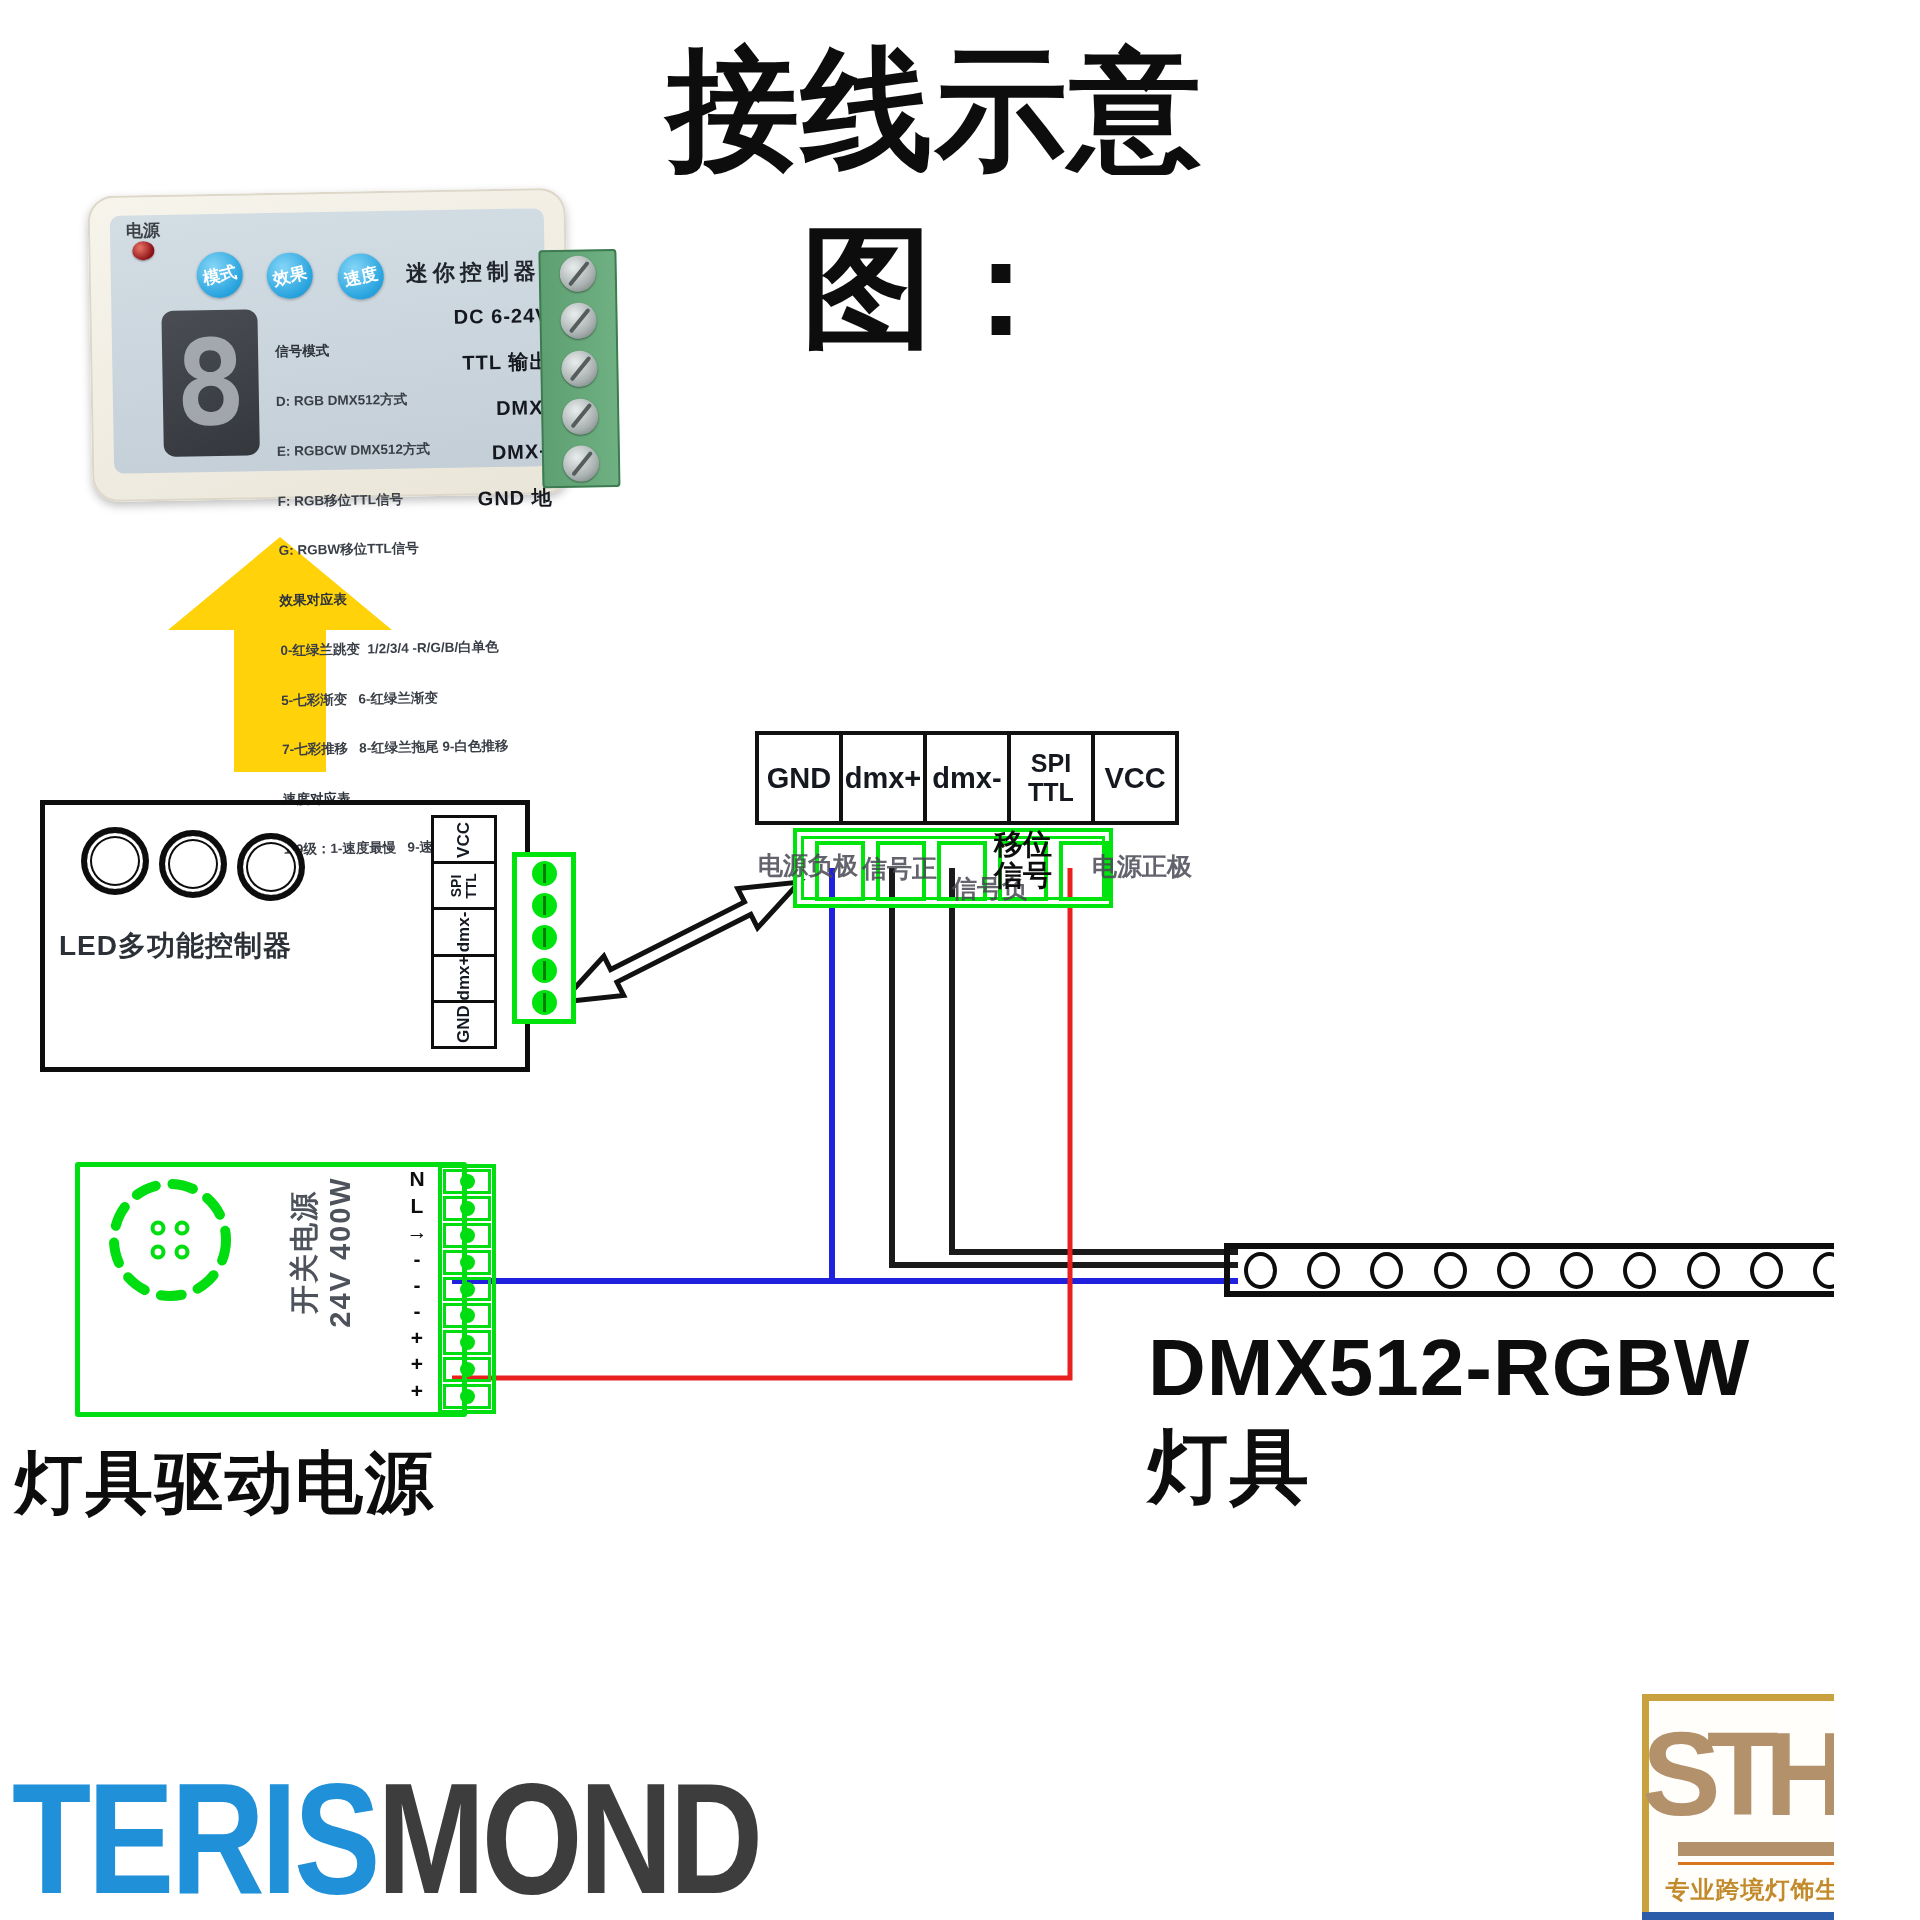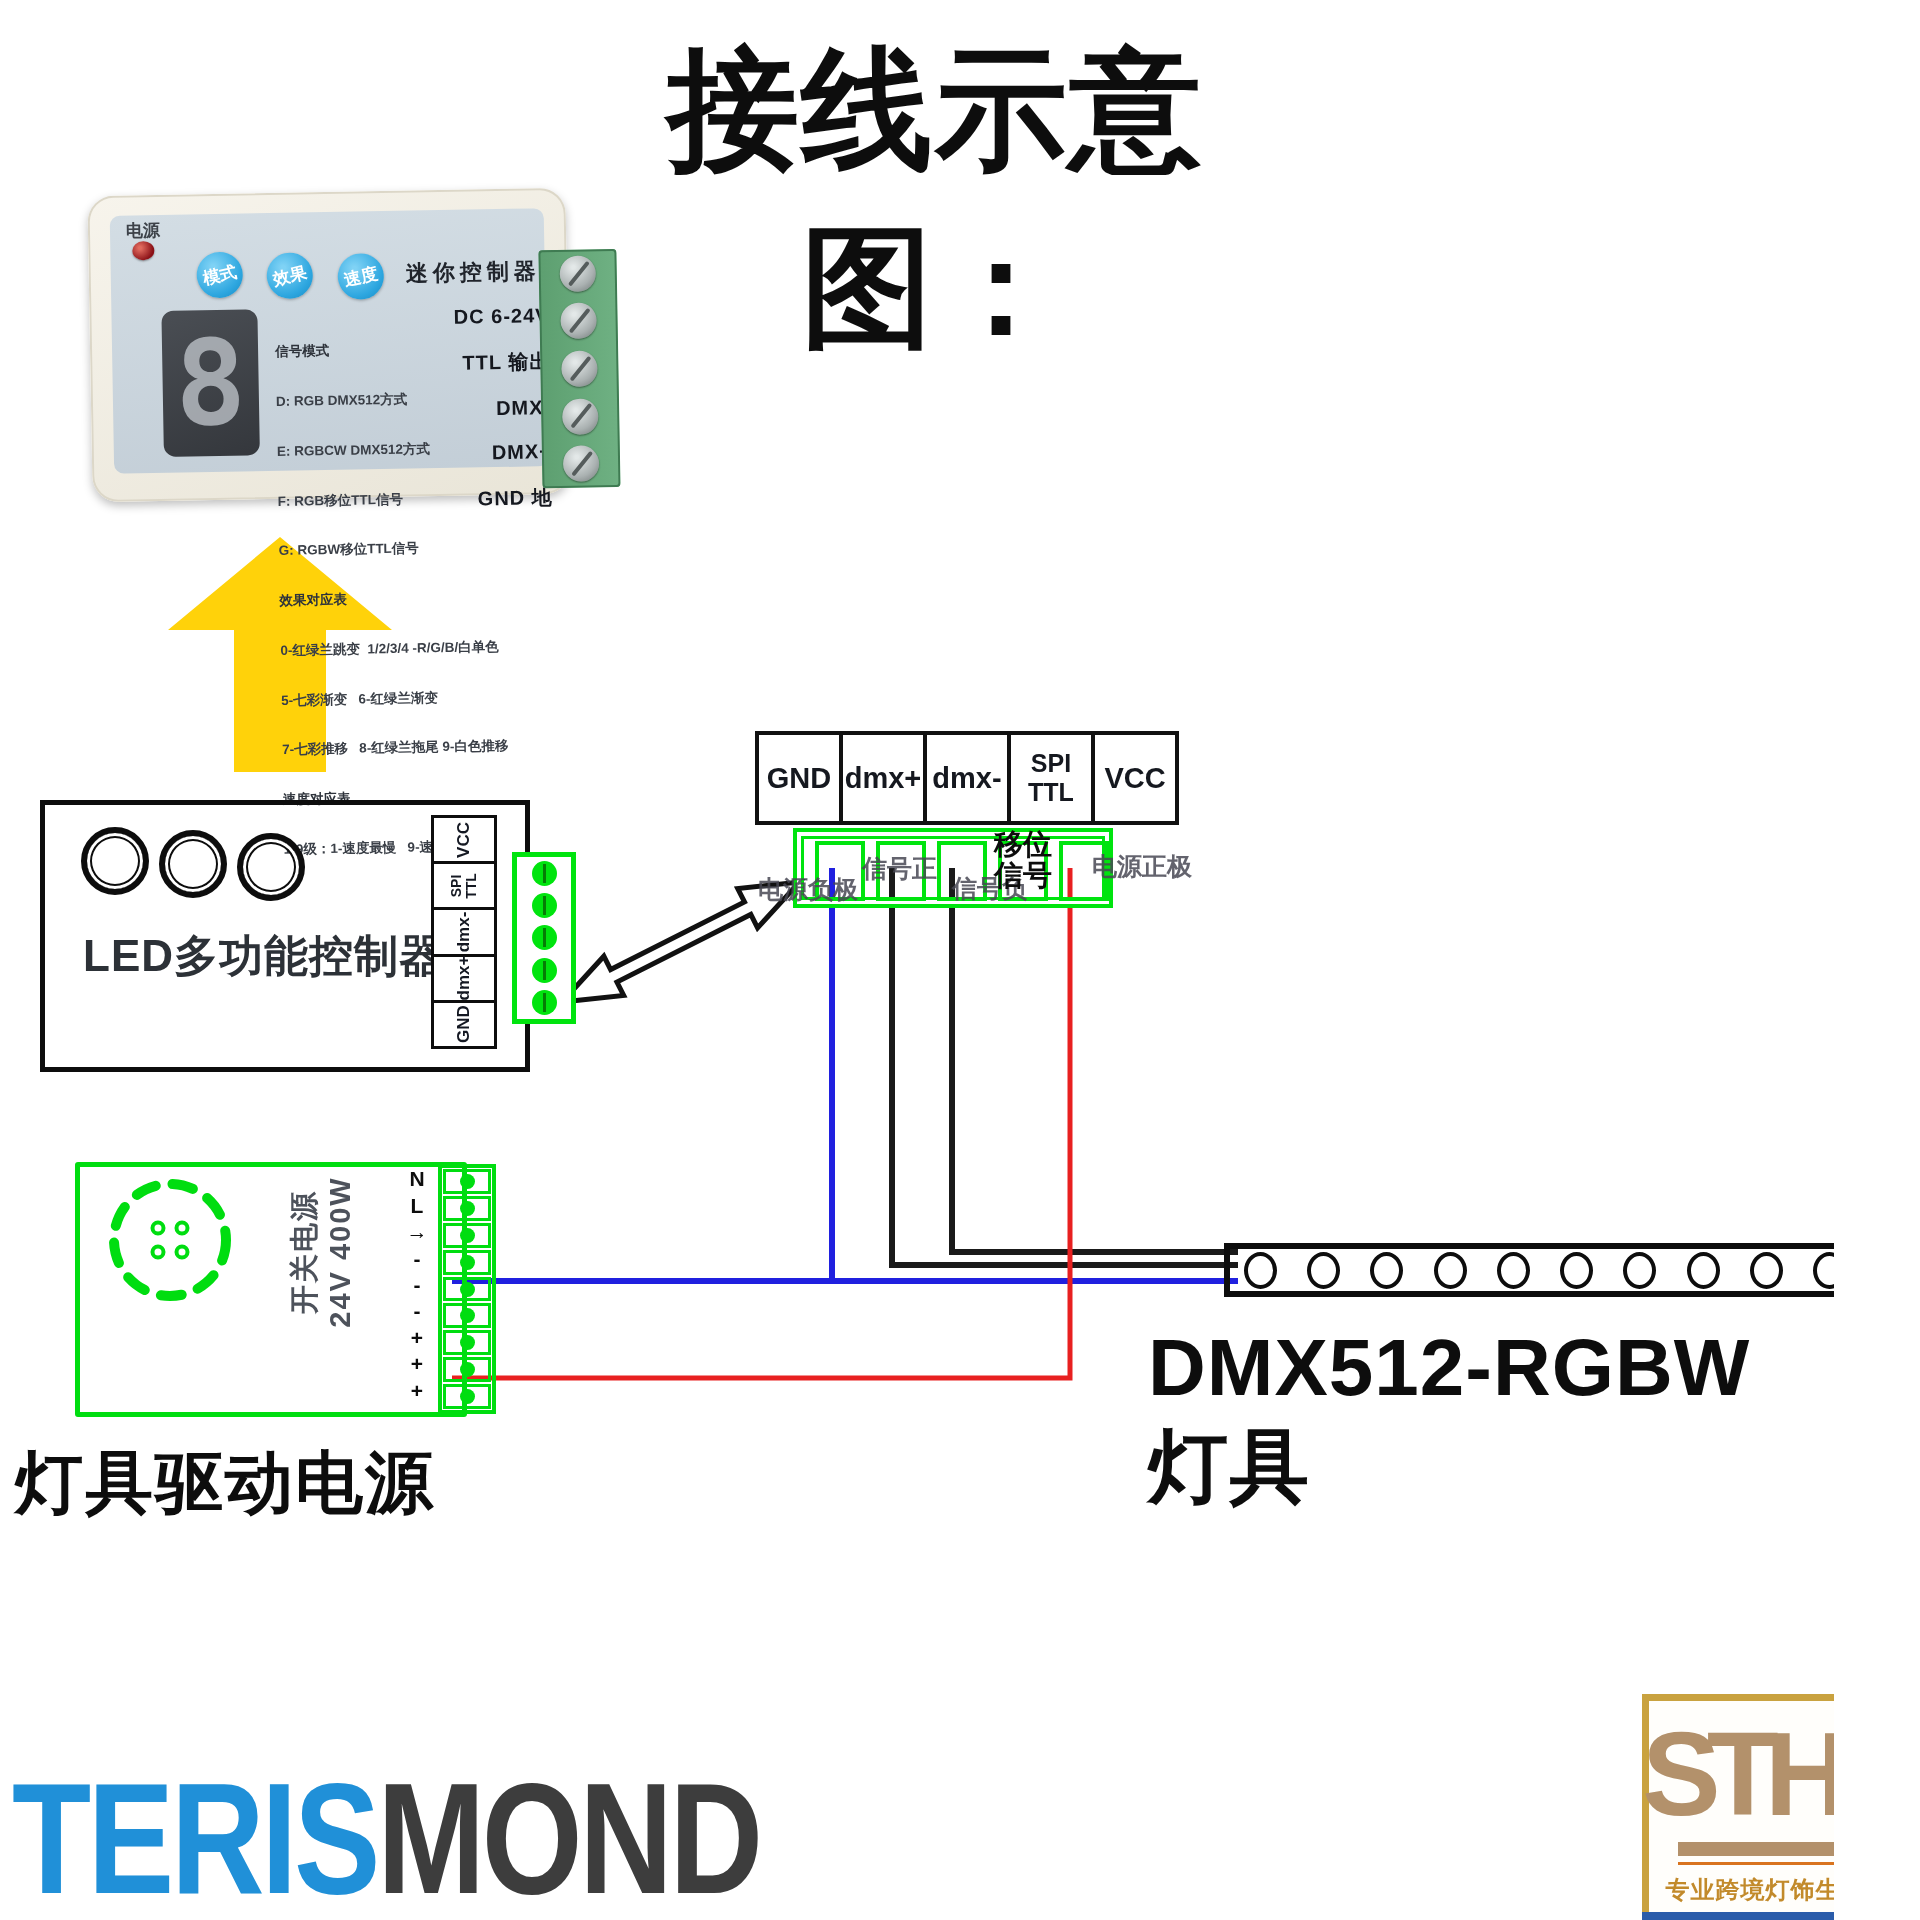--- a/index.html
+++ b/index.html
@@ -45,21 +45,21 @@
          background:radial-gradient(circle at 38% 32%,#e3e8e8 5%,#aab1b1 60%,#6d7474);
          box-shadow:0 1px 2px rgba(0,0,0,.45);}
   .screw::after{content:"";position:absolute;left:46%;top:8%;width:4px;height:84%;
                 background:#555c5c;transform:rotate(40deg);border-radius:2px;}
 
   
   .ctrl-box{left:40px;top:800px;width:480px;height:262px;border:5px solid #0d0d0d;background:transparent;z-index:2;}
   .ring{position:absolute;width:56px;height:56px;border-radius:50%;border:6px solid #0d0d0d;
         box-shadow:inset 0 0 0 3px #fff, inset 0 0 0 5px #0d0d0d;}
   .r1{left:36px;top:22px;} .r2{left:114px;top:25px;} .r3{left:192px;top:28px;}
-  .ctrl-label{position:absolute;left:14px;top:122px;font-size:44px;font-weight:600;color:#2c3137;letter-spacing:1px;margin-left:24px;}
+  .ctrl-label{position:absolute;left:14px;top:122px;font-size:28px;font-weight:600;color:#2c3137;letter-spacing:1px;}
   .ctrl-term{position:absolute;left:386px;top:10px;width:66px;height:234px;display:flex;flex-direction:column;}
   .ctrl-cell{flex:1;border:3px solid #0d0d0d;margin-top:-3px;position:relative;background:#fff;}
   .ctrl-cell:first-child{margin-top:0;}
   .vtext{position:absolute;left:50%;top:50%;transform:translate(-50%,-50%) rotate(-90deg);
          white-space:nowrap;font-size:17px;font-weight:800;color:#141822;}
   .vtext2{position:absolute;left:50%;top:50%;transform:translate(-50%,-50%) rotate(-90deg);
           font-size:14px;font-weight:800;color:#141822;line-height:1.1;text-align:center;}
   .vtext2 span{display:block;}
 
   
@@ -75,21 +75,21 @@
          font-size:29px;font-weight:800;color:#15181f;}
   .hcell:first-child{margin-left:0;}
   .hcell .two{font-size:25px;line-height:1.15;text-align:center;}
 
   
   .gblock{left:793px;top:828px;width:312px;height:72px;border:4px solid #00e40e;z-index:2;
           box-shadow:inset 0 0 0 4px #fff, inset 0 0 0 7px #00e40e;background:transparent;}
   .gsq{position:absolute;width:42px;height:52px;top:9px;border:4px solid #00e40e;background:transparent;}
   .gs1{left:18px;} .gs2{left:79px;} .gs3{left:140px;} .gs4{left:201px;} .gs5{left:262px;}
   .wlab{position:absolute;font-size:25px;font-weight:700;color:rgba(72,72,84,.85);z-index:3;white-space:nowrap;}
-  .wl1{left:758px;top:849px;margin-top:24px;} .wl2{left:862px;top:852px;} .wl3{left:952px;top:852px;margin-top:20px;} .wl5{left:1048px;top:850px;padding-left:44px;}
+  .wl1{left:758px;top:849px;} .wl2{left:862px;top:852px;} .wl3{left:952px;top:852px;margin-top:20px;} .wl5{left:1048px;top:850px;padding-left:44px;}
   .wl4{left:994px;top:829px;font-size:29px;font-weight:800;color:#0d0d0d;line-height:1.06;text-align:center;z-index:3;position:absolute;}
   .wl4 span{display:block;}
 
   
   .psu{left:75px;top:1162px;width:382px;height:245px;border:5px solid #00dd10;border-radius:3px;z-index:2;background:transparent;}
   .psu-vlabel{left:245px;top:1212px;width:154px;height:80px;transform:rotate(-90deg);z-index:2;
               display:flex;flex-direction:column;justify-content:center;text-align:center;
               font-size:29px;font-weight:800;color:#4d525b;letter-spacing:2px;line-height:1.25;}
   .psu-sym{left:400px;top:1166px;width:34px;height:238px;display:flex;flex-direction:column;z-index:2;}
   .psu-sym div{flex:1;display:flex;align-items:center;justify-content:center;font-size:21px;font-weight:800;color:#0d0d0d;}

